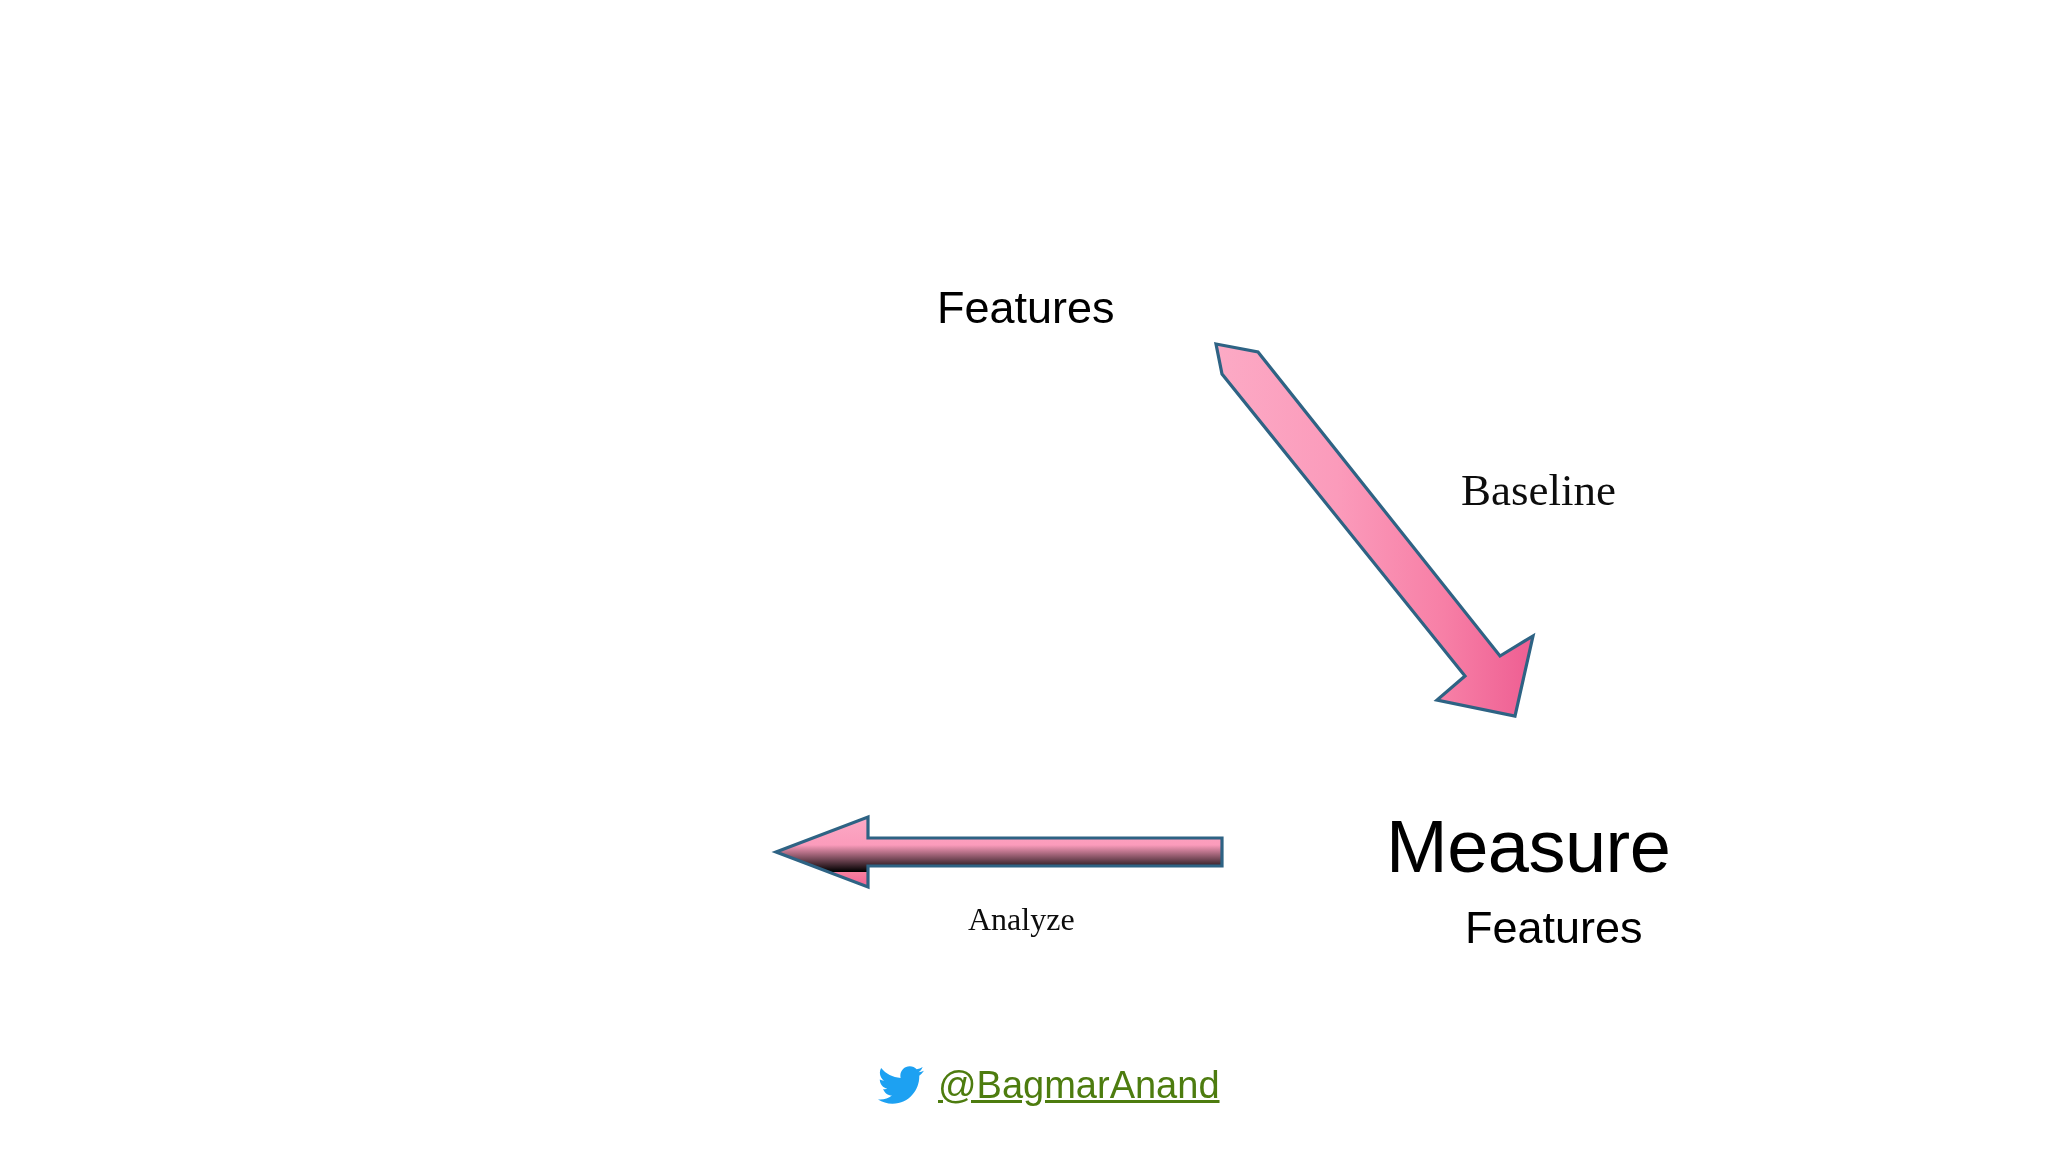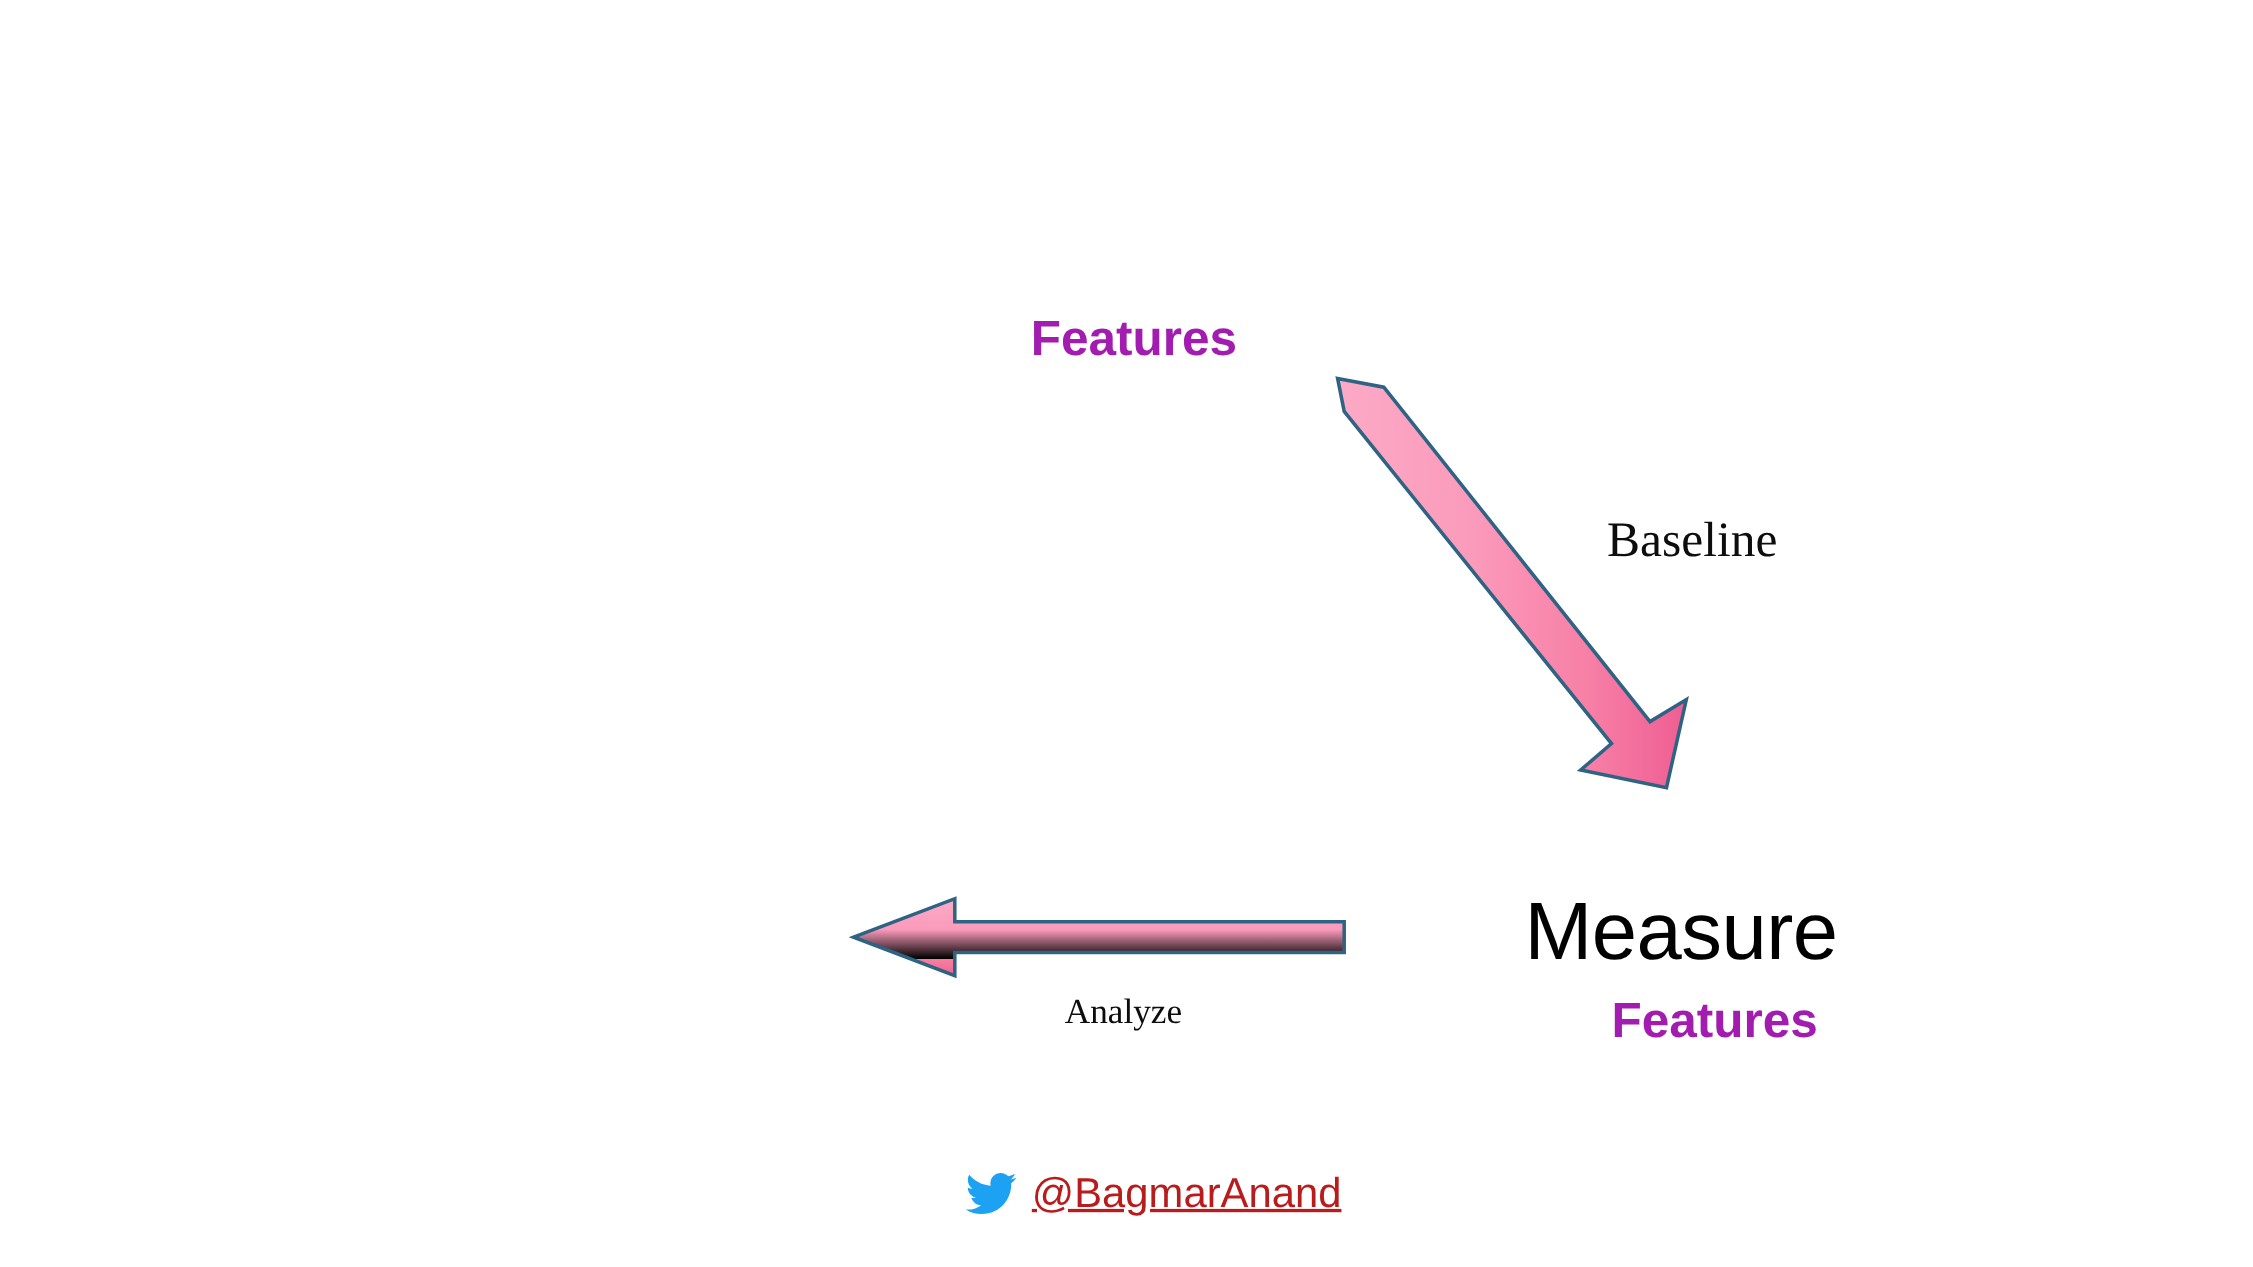--- a/index.html
+++ b/index.html
@@ -24,22 +24,22 @@
     font-family: "Liberation Sans", sans-serif;
     font-weight: 400;
     color: #000000;
     white-space: nowrap;
     line-height: 1;
     letter-spacing: -0.5px;
   }
   .node-sub {
     position: absolute;
     font-family: "Liberation Sans", sans-serif;
-    font-weight: 700;
-    color: #a21caf;
+    font-weight: 400;
+    color: #000000;
     white-space: nowrap;
     line-height: 1;
   }
   .edge-label {
     position: absolute;
     font-family: Liberation Serif, serif;
     font-weight: 400;
     color: #0d0d0d;
     white-space: nowrap;
     line-height: 1;
@@ -105,21 +105,21 @@
   }
   #twitter-bird-icon {
     width: 46px;
     height: 46px;
     display: block;
     flex: 0 0 auto;
   }
   #twitter-handle {
     font-family: "Liberation Sans", sans-serif;
     font-size: 38px;
-    color: #b91c1c;
+    color: #4d7c0f;
     text-decoration: underline;
     text-underline-offset: 2px;
     white-space: nowrap;
     line-height: 1;
   }
 </style>
 </head>
 <body>
 
 <div id="slide">

